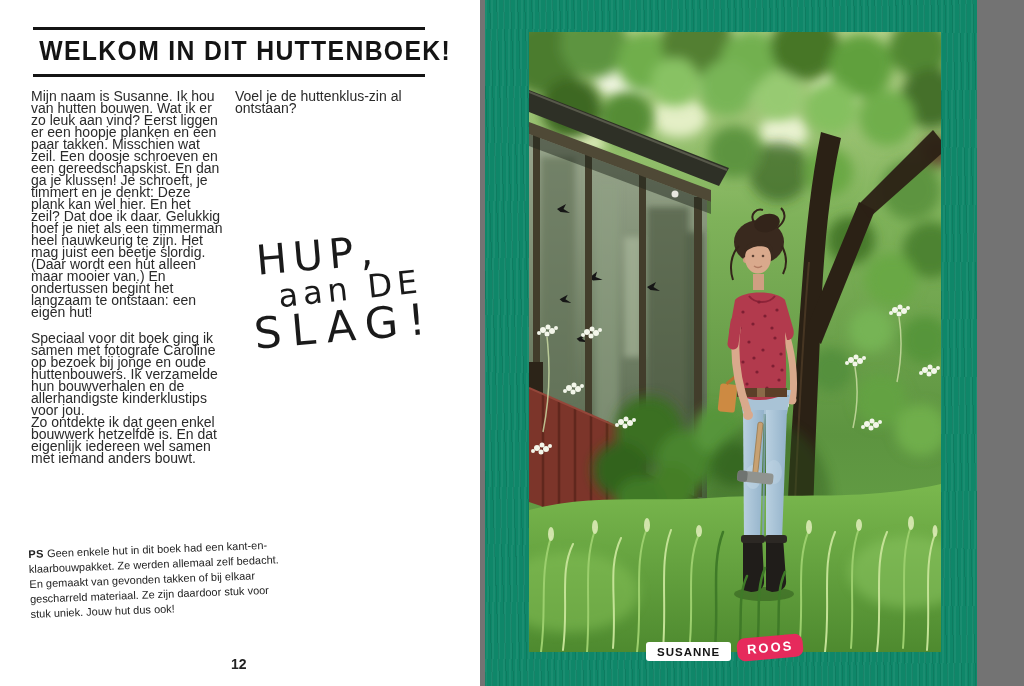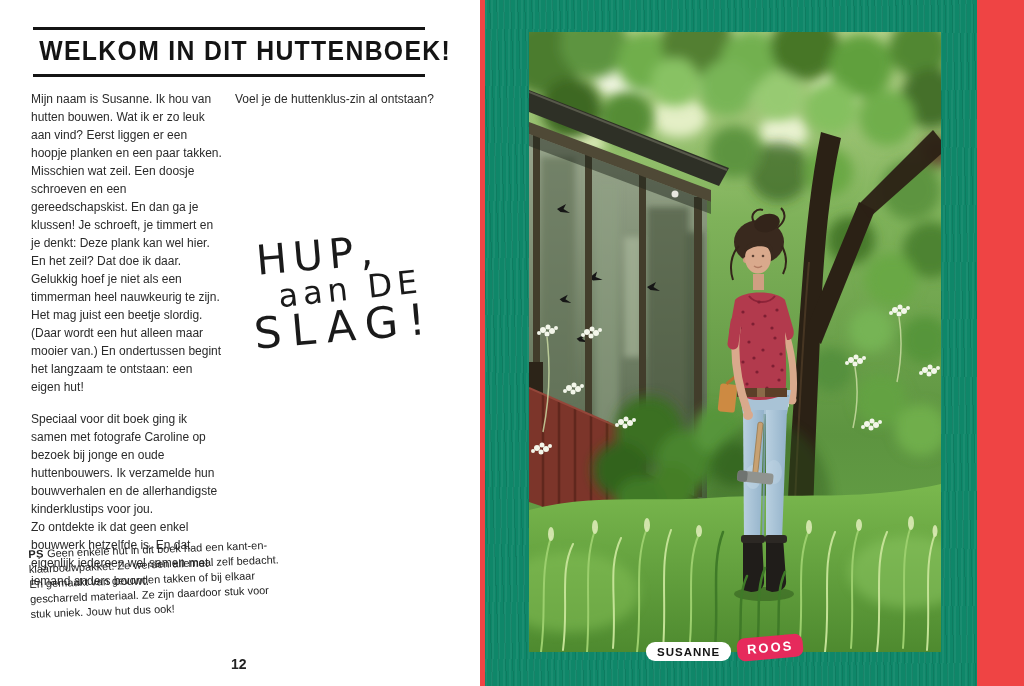--- a/index.html
+++ b/index.html
@@ -1,27 +1,27 @@
 <!DOCTYPE html>
 <html style="--page-green: #0f8769; --tag-pink: #e62a5c; --tag-white: #ffffff; --tag-dark: #141414;"><head>
 <meta charset="utf-8">
 <style>
   html,body{margin:0;padding:0;background:#ffffff;}
   .spread{
-    position:relative;width:1024px;height:686px;background:#ef4444;
+    position:relative;width:1024px;height:686px;background:#737373;
     font-family:"Liberation Sans",sans-serif;overflow:hidden;
   }
   
   .left-page{position:absolute;left:0;top:0;width:480px;height:686px;background:#ffffff;}
   .title-block{position:absolute;left:33px;top:27px;width:392px;border-top:3px solid #141414;border-bottom:3px solid #141414;}
   .title-block h1{
     margin:0;padding:5px 0 7px 7px;font-size:27.5px;font-weight:bold;color:#141414;
     letter-spacing:1.5px;white-space:nowrap;transform:scaleX(.9);transform-origin:left center;
   }
-  .col{position:absolute;top:90px;font-size:12px;line-height:18px;color:#2a2a2a;}
+  .col{position:absolute;top:90px;font-size:14px;line-height:12px;color:#2a2a2a;}
   .col p{margin:0 0 14px 0;white-space:pre-line;}
   .col1{left:31px;width:192px;}
   .col2{left:235px;width:200px;}
   .handwriting{position:absolute;left:250px;top:232px;color:#1a1a1a;font-family:"DejaVu Sans",sans-serif;}
   .hw-line{line-height:1.05;}
   .hw1{font-size:41px;letter-spacing:6px;transform:rotate(-5deg);margin-left:6px;}
   .hw2{font-size:32px;letter-spacing:5px;transform:rotate(-6deg);margin-left:28px;margin-top:-3px;}
   .hw3{font-size:43px;letter-spacing:10px;transform:rotate(-5deg);margin-left:4px;margin-top:-2px;}
   .ps-block{
     position:absolute;left:28px;top:547px;width:256px;font-size:11px;line-height:15px;color:#222;
@@ -32,21 +32,21 @@
   
   .right-page{
     position:absolute;left:485px;top:0;width:492px;height:686px;
     background-color:var(--page-green,#0f8769);
     background-image:
       repeating-linear-gradient(91deg, rgba(255,255,255,.05) 0 2px, rgba(0,0,0,0) 2px 6px),
       repeating-linear-gradient(88deg, rgba(0,44,32,.12) 0 1px, rgba(0,0,0,0) 1px 7px);
   }
   .photo{position:absolute;left:44px;top:32px;width:412px;height:620px;display:block;}
   .name-tag{
-    position:absolute;font-weight:bold;white-space:nowrap;border-radius:9px;
+    position:absolute;font-weight:bold;white-space:nowrap;border-radius:3px;
   }
   .tag-susanne{
     left:646px;top:642px;background:var(--tag-white,#fff);color:var(--tag-dark,#141414);
     font-size:11.5px;letter-spacing:1px;padding:4px 11px 3px 11px;
   }
   .tag-roos{
     left:737px;top:636px;background:var(--tag-pink,#e62a5c);color:var(--tag-white,#fff);
     font-size:13px;letter-spacing:2px;padding:4px 10px 4px 10px;border-radius:8px;
     transform:rotate(-5deg);
   }

